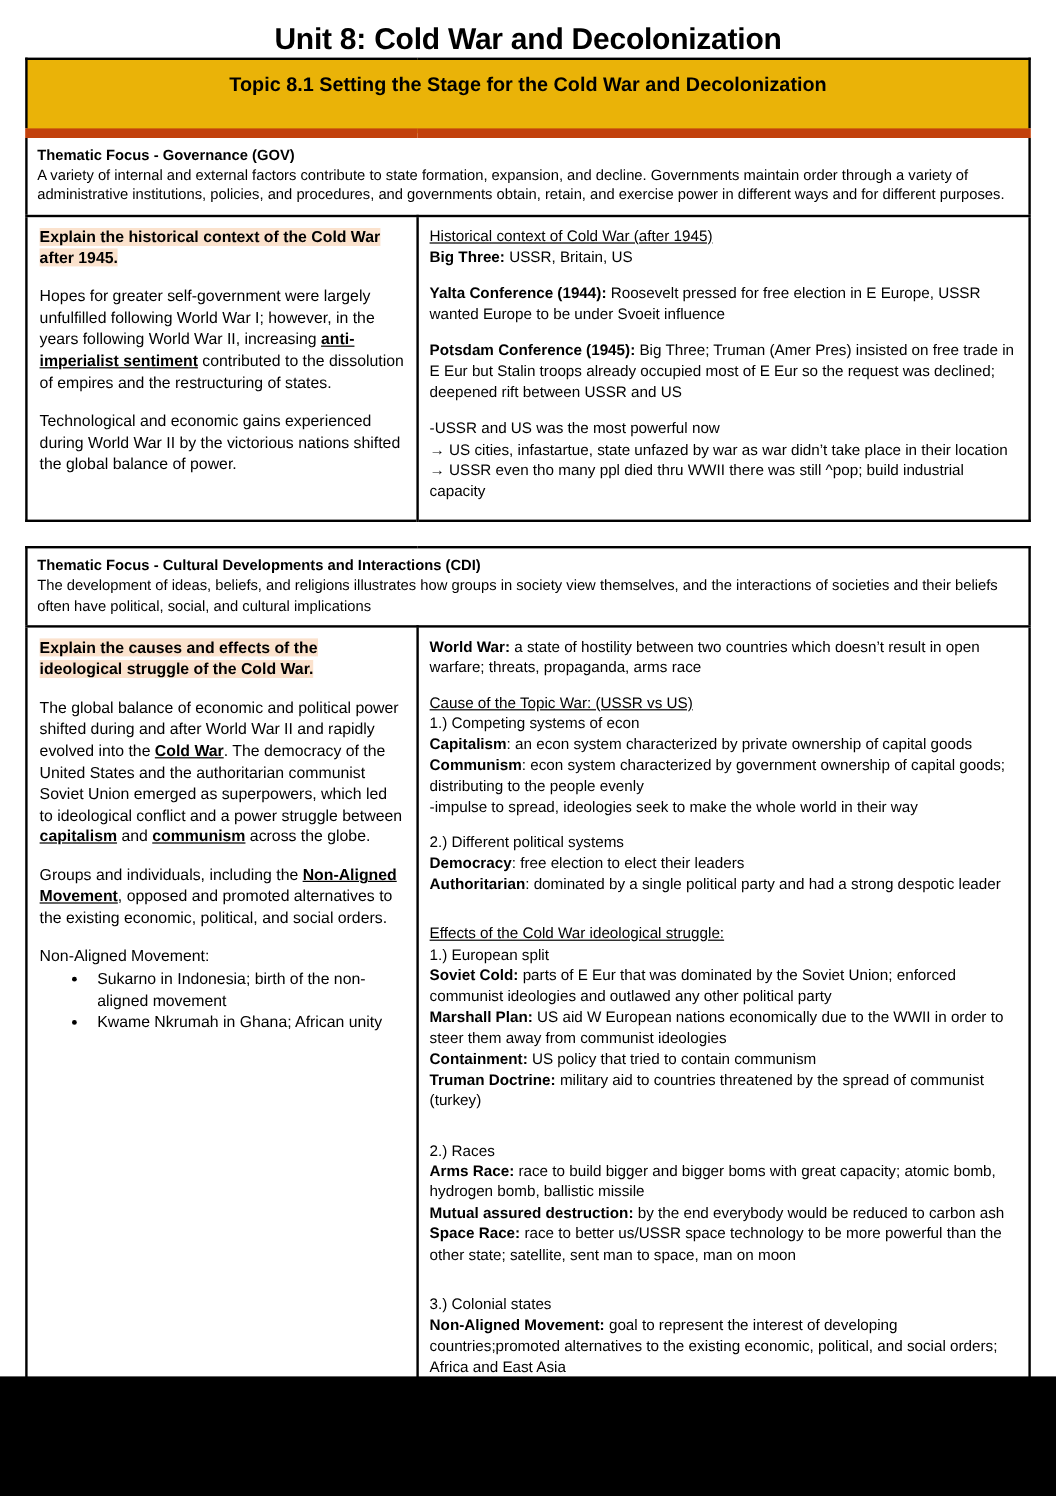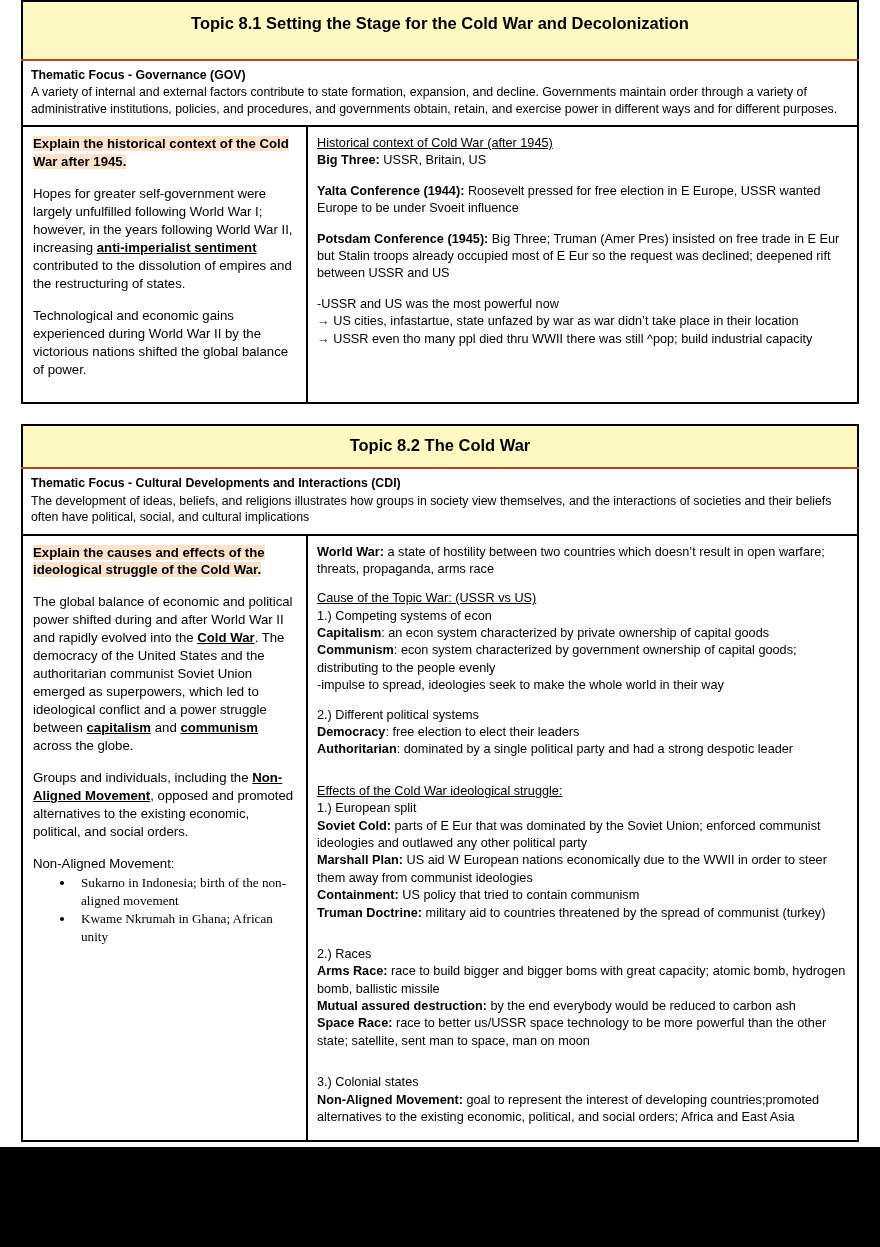--- a/index.html
+++ b/index.html
@@ -46,22 +46,22 @@
   .topic-table {
     width: 838px;
     margin: 0 auto;
     border: 2px solid #000;
     border-collapse: collapse;
     background: #fff;
   }
   .topic-table + .topic-table { margin-top: 20px; }
 
   .topic-header {
-    background: #fef9c3;
-    border-bottom: 2px solid #c2410c;
+    background: #eab308;
+    border-bottom: 8px solid #c2410c;
     text-align: center;
     font-size: 16.5px;
     font-weight: bold;
     padding: 12px 6px 26px 6px;
   }
   .topic-header.tight {
     padding: 10px 6px 12px 6px;
   }
 
   .focus-cell {
@@ -70,21 +70,21 @@
     font-size: 12.3px;
     line-height: 1.33;
   }
   .focus-cell .focus-label {
     font-weight: bold;
     display: block;
     padding-bottom: 1px;
   }
 
   .col-left {
-    width: 285px;
+    width: 326px;
     vertical-align: top;
     border-right: 2px solid #000;
     padding: 8px 10px 14px 10px;
     font-size: 13.2px;
     line-height: 1.36;
   }
   .col-right {
     vertical-align: top;
     padding: 8px 9px 14px 9px;
     font-size: 12.7px;
@@ -106,21 +106,20 @@
 
   ul.nam {
     margin: 0;
     padding-left: 42px;
     list-style-type: disc;
   }
   ul.nam li {
     margin: 0;
     padding-left: 6px;
     line-height: 1.36;
-    font-family: Liberation Serif, serif;
   }
   .nam-label { margin: 0 0 1px 0; }
 
   .line { margin: 0; }
   .blank { height: 13px; }
   .blank-sm { height: 12px; }
 
   
   .bottom-bar {
     position: absolute;
@@ -129,20 +128,21 @@
     width: 880px;
     height: 100px;
     background: #000000;
   }
 </style>
 </head>
 <body>
 
 <div class="page">
 
+  <div class="doc-title">Unit 8: Cold War and Decolonization</div>
 
   <table class="topic-table">
     <tbody>
         <tr>
       <td class="topic-header" colspan="2">Topic 8.1 Setting the Stage for the Cold War and Decolonization</td>
     </tr>
     <tr>
       <td class="focus-cell" colspan="2">
         <span class="focus-label">Thematic Focus - Governance (GOV)</span>
         <span>A variety of internal and external factors contribute to state formation, expansion, and decline. Governments maintain order through a variety of administrative institutions, policies, and procedures, and governments obtain, retain, and exercise power in different ways and for different purposes.</span>
@@ -177,23 +177,20 @@
         <p class="line">-USSR and US was the most powerful now</p>
         <p class="line">→ US cities, infastartue, state unfazed by war as war didn’t take place in their location</p>
         <p class="line">→ USSR even tho many ppl died thru WWII there was still ^pop; build industrial capacity</p>
       </td>
     </tr>
   </tbody>
     </table>
 
   <table class="topic-table">
     <tbody>
-        <tr>
-      <td class="topic-header tight" colspan="2">Topic 8.2 The Cold War</td>
-    </tr>
     <tr>
       <td class="focus-cell" colspan="2">
         <span class="focus-label">Thematic Focus - Cultural Developments and Interactions (CDI)</span>
         <span>The development of ideas, beliefs, and religions illustrates how groups in society view themselves, and the interactions of societies and their beliefs often have political, social, and cultural implications</span>
       </td>
     </tr>
     <tr>
       <td class="col-left">
         <p class="para">
           <span class="hl">Explain the causes and effects of the ideological struggle of the Cold War.</span>

